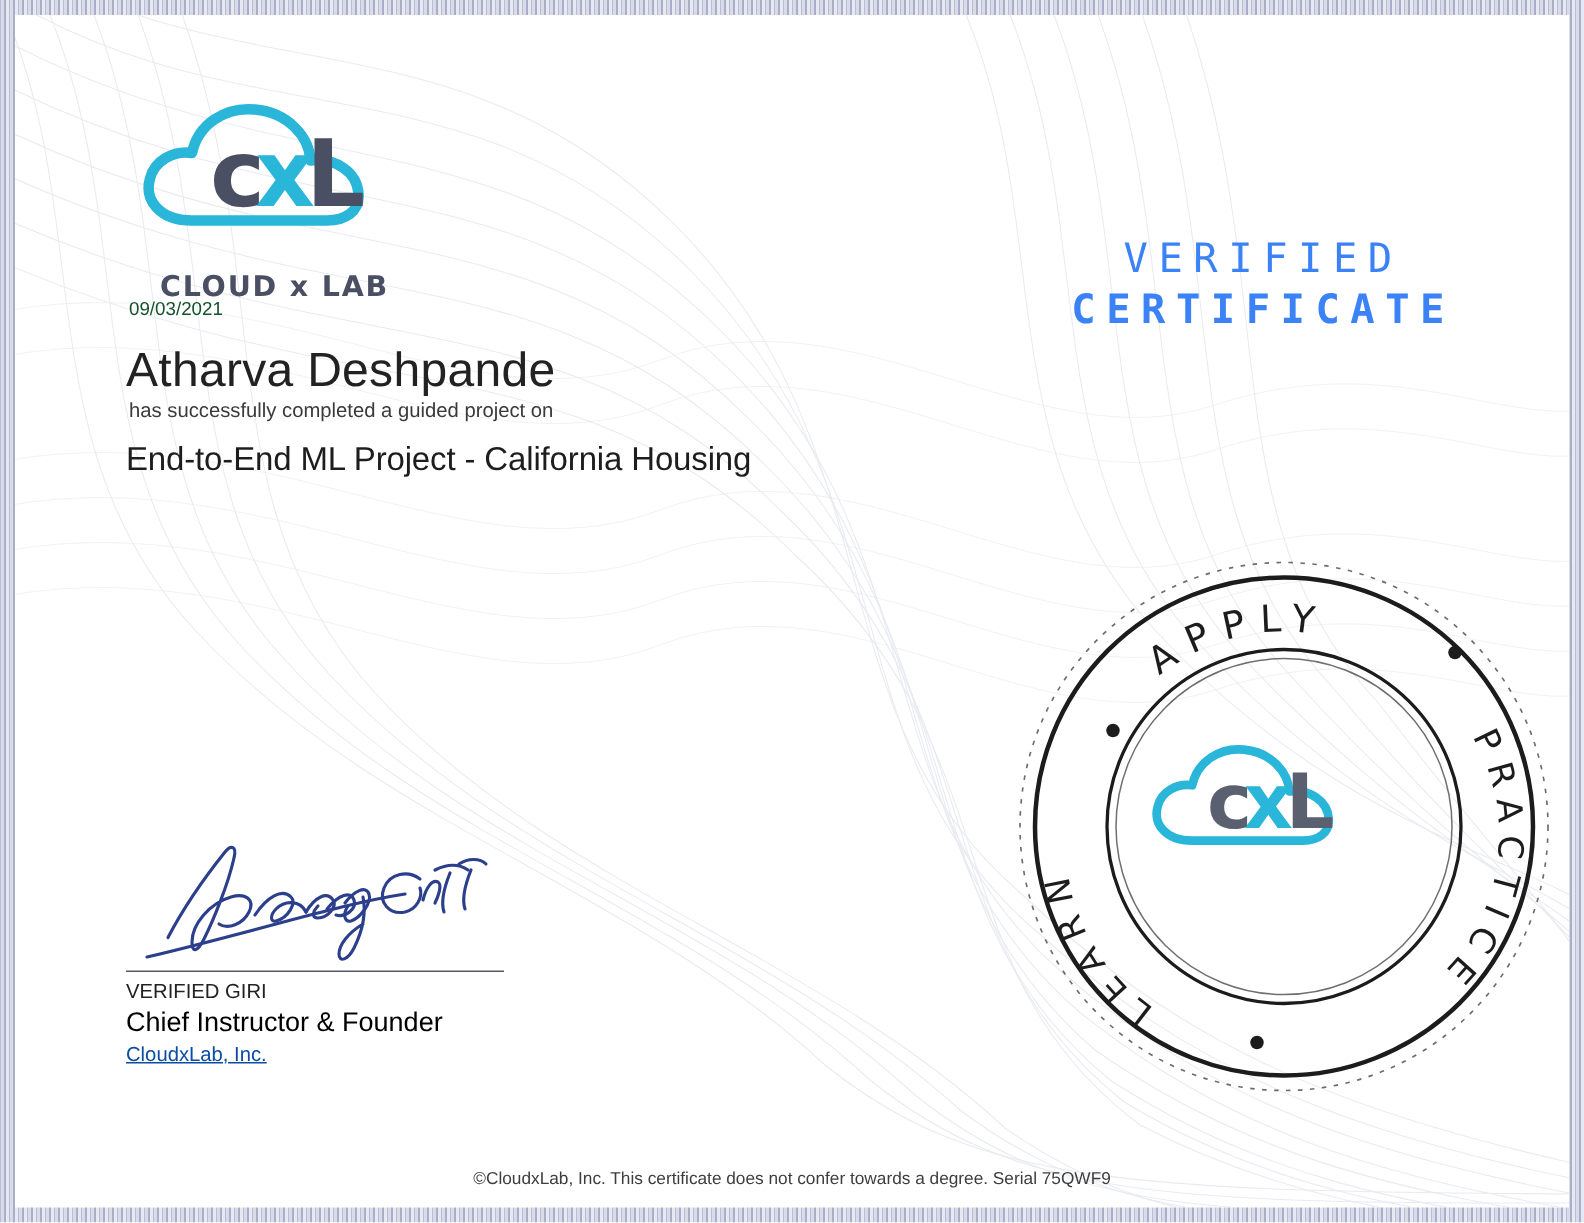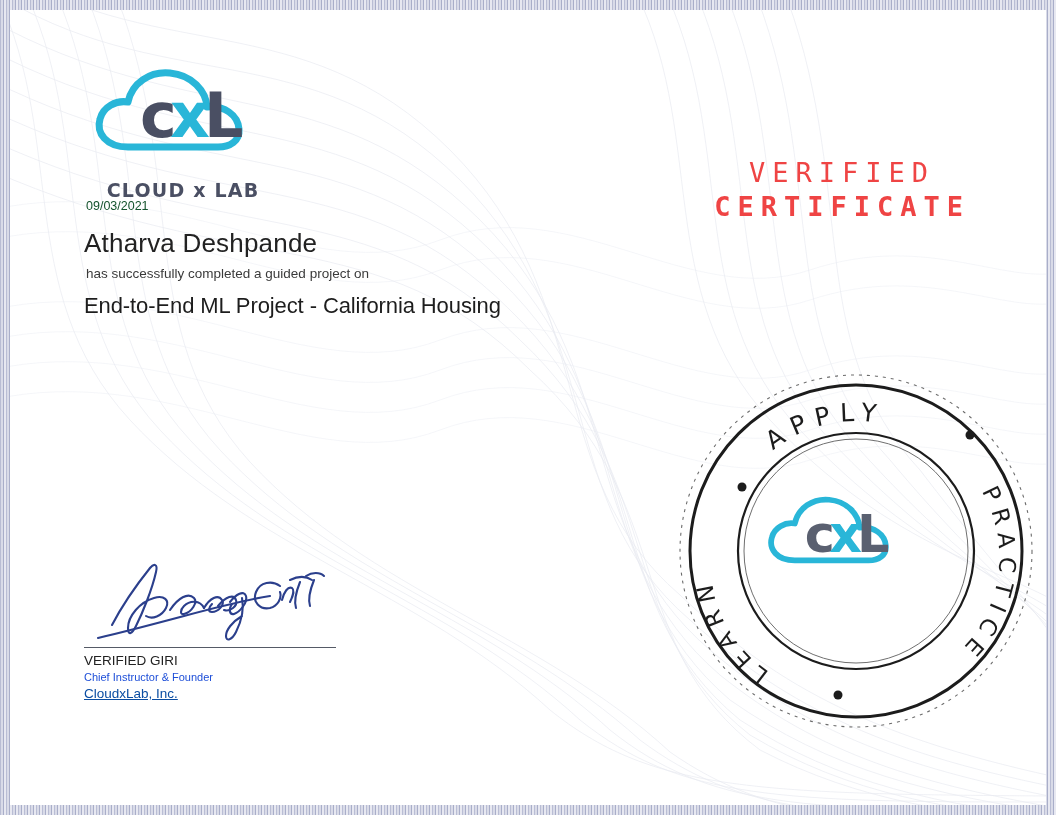--- a/index.html
+++ b/index.html
@@ -69,21 +69,21 @@
     position: absolute;
     left: 76px;
     top: 189px;
     font-size: 12.5px;
     color: #14532d;
   }
   .recipient {
     position: absolute;
     left: 74px;
     top: 218px;
-    font-size: 26px;
+    font-size: 32px;
     color: #222222;
     letter-spacing: 0.2px;
   }
   .subtitle {
     position: absolute;
     left: 76px;
     top: 256px;
     font-size: 13.5px;
     color: #3a3a3a;
   }
@@ -96,21 +96,21 @@
     letter-spacing: -0.1px;
   }
 
   
   .verified {
     position: absolute;
     right: 76px;
     top: 146px;
     text-align: center;
     font-family: "DejaVu Sans Mono", monospace;
-    color: #ef4444;
+    color: #3b82f6;
   }
   .verified .line1 {
     font-size: 27px;
     letter-spacing: 7px;
     line-height: 1.25;
   }
   .verified .line2 {
     font-size: 27px;
     letter-spacing: 7px;
     line-height: 1.25;
@@ -132,22 +132,22 @@
     border-top: 1px solid #555a66;
     width: 252px;
     margin-top: 2px;
   }
   .sig-name {
     font-size: 13.5px;
     color: #222;
     margin-top: 5px;
   }
   .sig-role {
-    font-size: 11px;
-    color: #1d4ed8;
+    font-size: 18px;
+    color: #000000;
     margin-top: 3px;
   }
   .sig-org {
     font-size: 13.5px;
     color: #0a4da2;
     margin-top: 3px;
     text-decoration: underline;
     cursor: pointer;
   }
 
@@ -289,15 +289,16 @@
 
         <g transform="translate(92,120) scale(0.82)">
           <path d="M40,92 C18,92 8,78 12,64 C15,52 28,45 40,47 C44,28 62,16 82,18 C104,20 118,36 119,52 C136,50 150,60 151,74 C152,86 142,92 130,92 Z" fill="none" stroke="#29b6d8" stroke-width="7" stroke-linejoin="round" stroke-linecap="round"></path>
           <text x="52" y="82" font-family="'DejaVu Sans', sans-serif" font-size="62" font-weight="bold" fill="#5a6070">c</text>
           <text x="82" y="82" font-family="'DejaVu Sans', sans-serif" font-size="62" font-weight="bold" fill="#29b6d8">x</text>
           <text x="116" y="82" font-family="'DejaVu Sans', sans-serif" font-size="62" font-weight="bold" fill="#5a6070">L</text>
         </g>
       </svg>
     </div>
 
+    <div class="footer">©CloudxLab, Inc. This certificate does not confer towards a degree. Serial 75QWF9</div>
 
   </div>
 </div>
 
 </body></html>

